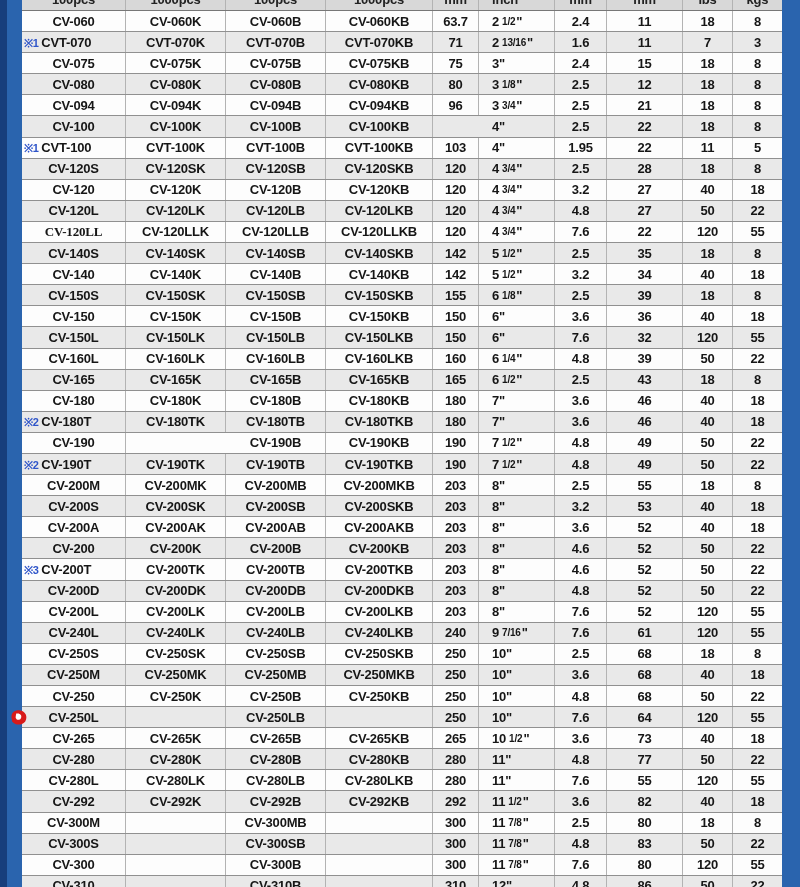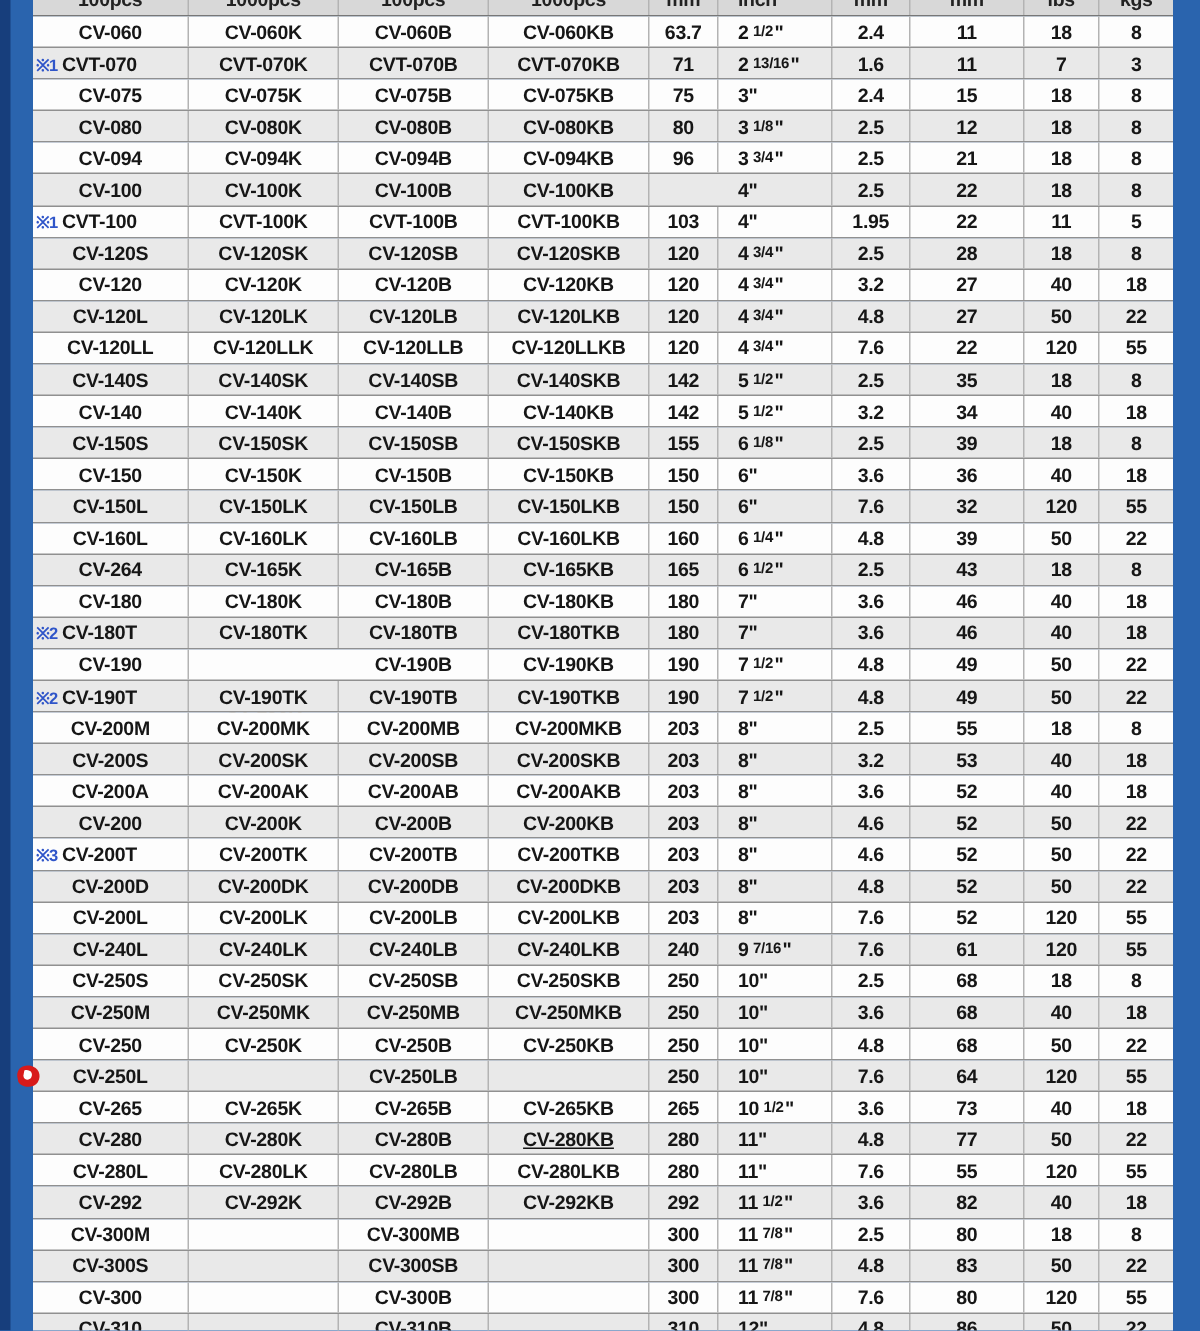--- a/index.html
+++ b/index.html
@@ -182,21 +182,21 @@
       <div class="cell c2" style="width: 100px;">CV-120LB</div>
       <div class="cell c3" style="width: 107px;">CV-120LKB</div>
       <div class="cell c4" style="width: 46px;">120</div>
       <div class="cell c5" style="width: 76px;">4<span class="frac">3/4</span>"</div>
       <div class="cell c6" style="width: 52px;">4.8</div>
       <div class="cell c7" style="width: 76px;">27</div>
       <div class="cell c8" style="width: 50px;">50</div>
       <div class="cell c9" style="width: 49px;">22</div>
     </div>
     <div class="row odd">
-      <div class="cell c0" style="width: 104px;">
+      <div class="cell c0" style="width: 104px; font-family: Liberation Serif, serif;">
         <span>CV-120LL</span>
       </div>
       <div class="cell c1" style="width: 100px;">CV-120LLK</div>
       <div class="cell c2" style="width: 100px;">CV-120LLB</div>
       <div class="cell c3" style="width: 107px;">CV-120LLKB</div>
       <div class="cell c4" style="width: 46px;">120</div>
       <div class="cell c5" style="width: 76px;">4<span class="frac">3/4</span>"</div>
       <div class="cell c6" style="width: 52px;">7.6</div>
       <div class="cell c7" style="width: 76px;">22</div>
       <div class="cell c8" style="width: 50px;">120</div>
@@ -281,21 +281,21 @@
       <div class="cell c3" style="width: 107px;">CV-160LKB</div>
       <div class="cell c4" style="width: 46px;">160</div>
       <div class="cell c5" style="width: 76px;">6<span class="frac">1/4</span>"</div>
       <div class="cell c6" style="width: 52px;">4.8</div>
       <div class="cell c7" style="width: 76px;">39</div>
       <div class="cell c8" style="width: 50px;">50</div>
       <div class="cell c9" style="width: 49px;">22</div>
     </div>
     <div class="row even">
       <div class="cell c0" style="width: 104px;">
-        <span>CV-264</span>
+        <span>CV-165</span>
       </div>
       <div class="cell c1" style="width: 100px;">CV-165K</div>
       <div class="cell c2" style="width: 100px;">CV-165B</div>
       <div class="cell c3" style="width: 107px;">CV-165KB</div>
       <div class="cell c4" style="width: 46px;">165</div>
       <div class="cell c5" style="width: 76px;">6<span class="frac">1/2</span>"</div>
       <div class="cell c6" style="width: 52px;">2.5</div>
       <div class="cell c7" style="width: 76px;">43</div>
       <div class="cell c8" style="width: 50px;">18</div>
       <div class="cell c9" style="width: 49px;">8</div>
@@ -544,21 +544,21 @@
       <div class="cell c7" style="width: 76px;">73</div>
       <div class="cell c8" style="width: 50px;">40</div>
       <div class="cell c9" style="width: 49px;">18</div>
     </div>
     <div class="row even">
       <div class="cell c0" style="width: 104px;">
         <span>CV-280</span>
       </div>
       <div class="cell c1" style="width: 100px;">CV-280K</div>
       <div class="cell c2" style="width: 100px;">CV-280B</div>
-      <div class="cell c3" style="width: 107px; text-decoration: underline;">CV-280KB</div>
+      <div class="cell c3" style="width: 107px;">CV-280KB</div>
       <div class="cell c4" style="width: 46px;">280</div>
       <div class="cell c5" style="width: 76px;">11"</div>
       <div class="cell c6" style="width: 52px;">4.8</div>
       <div class="cell c7" style="width: 76px;">77</div>
       <div class="cell c8" style="width: 50px;">50</div>
       <div class="cell c9" style="width: 49px;">22</div>
     </div>
     <div class="row odd">
       <div class="cell c0" style="width: 104px;">
         <span>CV-280L</span>

